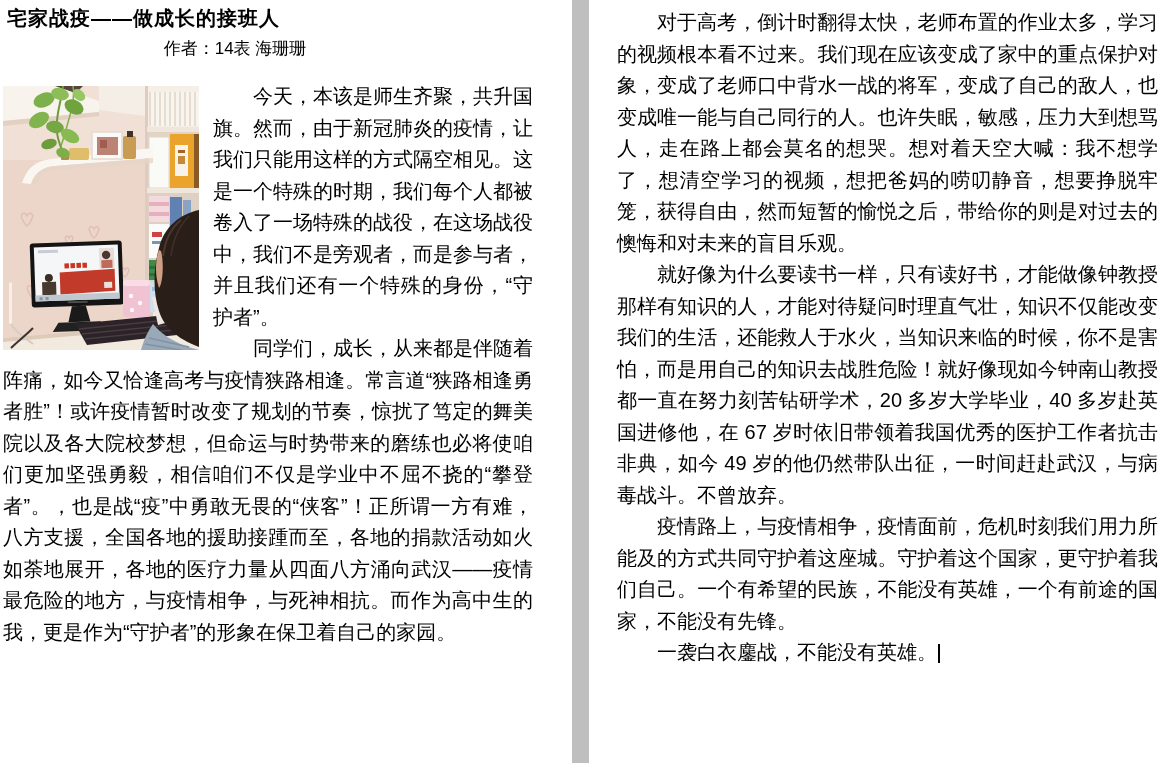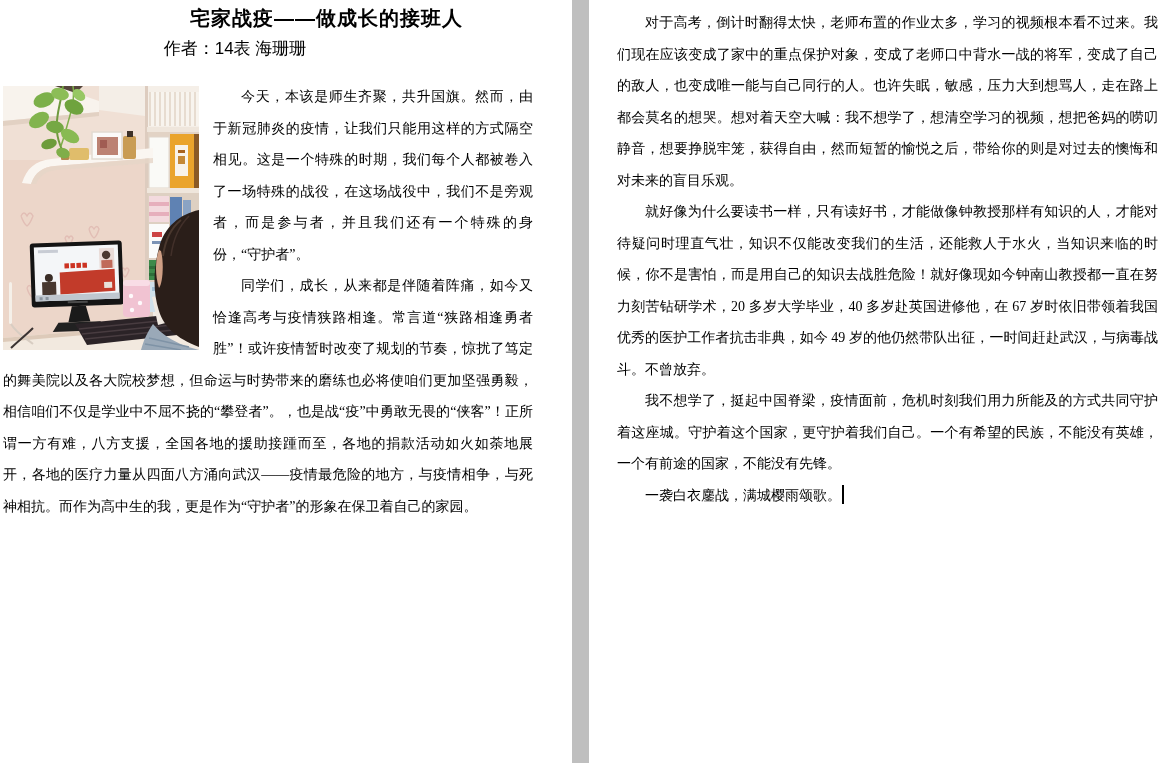--- a/index.html
+++ b/index.html
@@ -16,32 +16,32 @@
     background:#bfbfbf;
   }
 
   .page { position:absolute; top:0; height:763px; background:#fff; overflow:hidden; }
   .page-left  { left:0; width:572px; padding:0 39px 0 3px; }
   .page-right { left:589px; width:571px; padding:7px 2px 0 28px; }
 
   .doc-title {
     margin:0; padding:5px 70px 0 4px;
     font-size:20px; line-height:26px; font-weight:bold;
-    text-align:right; letter-spacing:1px;
+    text-align:left; letter-spacing:1px;
   }
   .doc-author {
     margin:7px 0 8px 0; padding:0 70px 0 4px;
     font-size:17px; line-height:22px; text-align:center;
   }
   .doc-body { margin-top:21px; }
 
   p.doc-par {
     margin:0; text-indent:2em;
-    font-size:14px; line-height:31.5px;
-    text-align:justify; text-justify:inter-ideograph;font-family:Liberation Serif, serif;
+    font-size:20px; line-height:31.5px;
+    text-align:justify; text-justify:inter-ideograph;
   }
 
   .photo-wrap {
     float:left; width:196px; height:264px;
     margin:5px 14px 4px 0;
   }
   .photo-wrap svg { display:block; width:196px; height:264px; }
 
   .caret {
     display:inline-block; width:2px; height:19px;
@@ -215,19 +215,19 @@
       <p class="doc-par">今天，本该是师生齐聚，共升国旗。然而，由于新冠肺炎的疫情，让我们只能用这样的方式隔空相见。这是一个特殊的时期，我们每个人都被卷入了一场特殊的战役，在这场战役中，我们不是旁观者，而是参与者，并且我们还有一个特殊的身份，“守护者”。</p>
       <p class="doc-par">同学们，成长，从来都是伴随着阵痛，如今又恰逢高考与疫情狭路相逢。常言道“狭路相逢勇者胜”！或许疫情暂时改变了规划的节奏，惊扰了笃定的舞美院以及各大院校梦想，但命运与时势带来的磨练也必将使咱们更加坚强勇毅，相信咱们不仅是学业中不屈不挠的“攀登者”。，也是战“疫”中勇敢无畏的“侠客”！正所谓一方有难，八方支援，全国各地的援助接踵而至，各地的捐款活动如火如荼地展开，各地的医疗力量从四面八方涌向武汉——疫情最危险的地方，与疫情相争，与死神相抗。而作为高中生的我，更是作为“守护者”的形象在保卫着自己的家园。</p>
     </div>
   </div>
 
   <div class="page-divider"></div>
 
   <div class="page page-right">
     <p class="doc-par">对于高考，倒计时翻得太快，老师布置的作业太多，学习的视频根本看不过来。我们现在应该变成了家中的重点保护对象，变成了老师口中背水一战的将军，变成了自己的敌人，也变成唯一能与自己同行的人。也许失眠，敏感，压力大到想骂人，走在路上都会莫名的想哭。想对着天空大喊：我不想学了，想清空学习的视频，想把爸妈的唠叨静音，想要挣脱牢笼，获得自由，然而短暂的愉悦之后，带给你的则是对过去的懊悔和对未来的盲目乐观。</p>
     <p class="doc-par">就好像为什么要读书一样，只有读好书，才能做像钟教授那样有知识的人，才能对待疑问时理直气壮，知识不仅能改变我们的生活，还能救人于水火，当知识来临的时候，你不是害怕，而是用自己的知识去战胜危险！就好像现如今钟南山教授都一直在努力刻苦钻研学术，20 多岁大学毕业，40 多岁赴英国进修他，在 67 岁时依旧带领着我国优秀的医护工作者抗击非典，如今 49 岁的他仍然带队出征，一时间赶赴武汉，与病毒战斗。不曾放弃。</p>
-    <p class="doc-par">我不想学了，挺起中国脊梁，疫情面前，危机时刻我们用力所能及的方式共同守护着这座城。守护着这个国家，更守护着我们自己。一个有希望的民族，不能没有英雄，一个有前途的国家，不能没有先锋。</p>
+    <p class="doc-par">疫情路上，与疫情相争，疫情面前，危机时刻我们用力所能及的方式共同守护着这座城。守护着这个国家，更守护着我们自己。一个有希望的民族，不能没有英雄，一个有前途的国家，不能没有先锋。</p>
     <p class="doc-par">
-      <span>一袭白衣鏖战，满城樱雨颂歌。</span><span class="caret"></span>
+      <span>一袭白衣鏖战，不能没有英雄。</span><span class="caret"></span>
     </p>
   </div>
 
 </div>
 
 </body></html>

